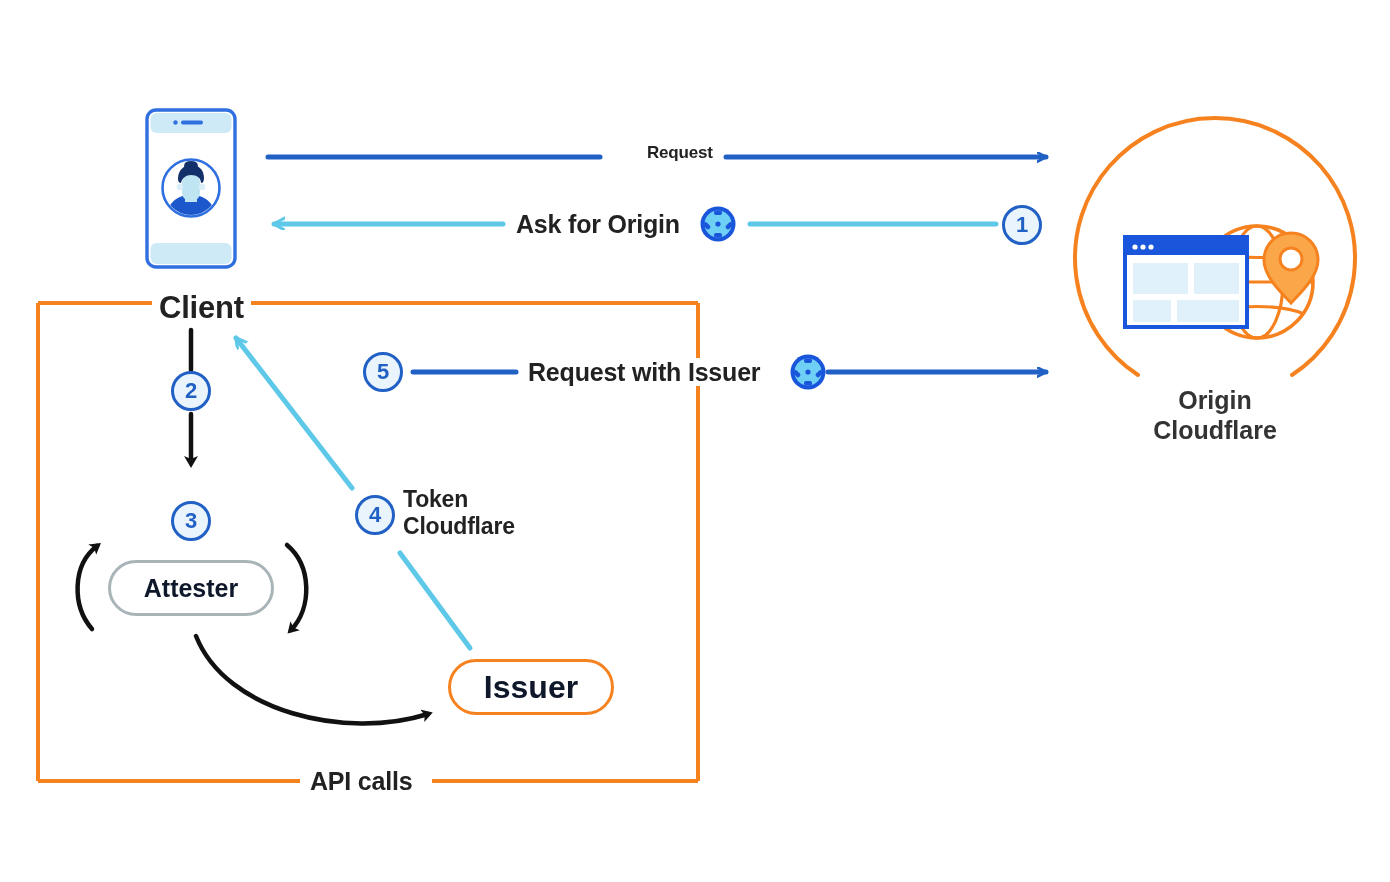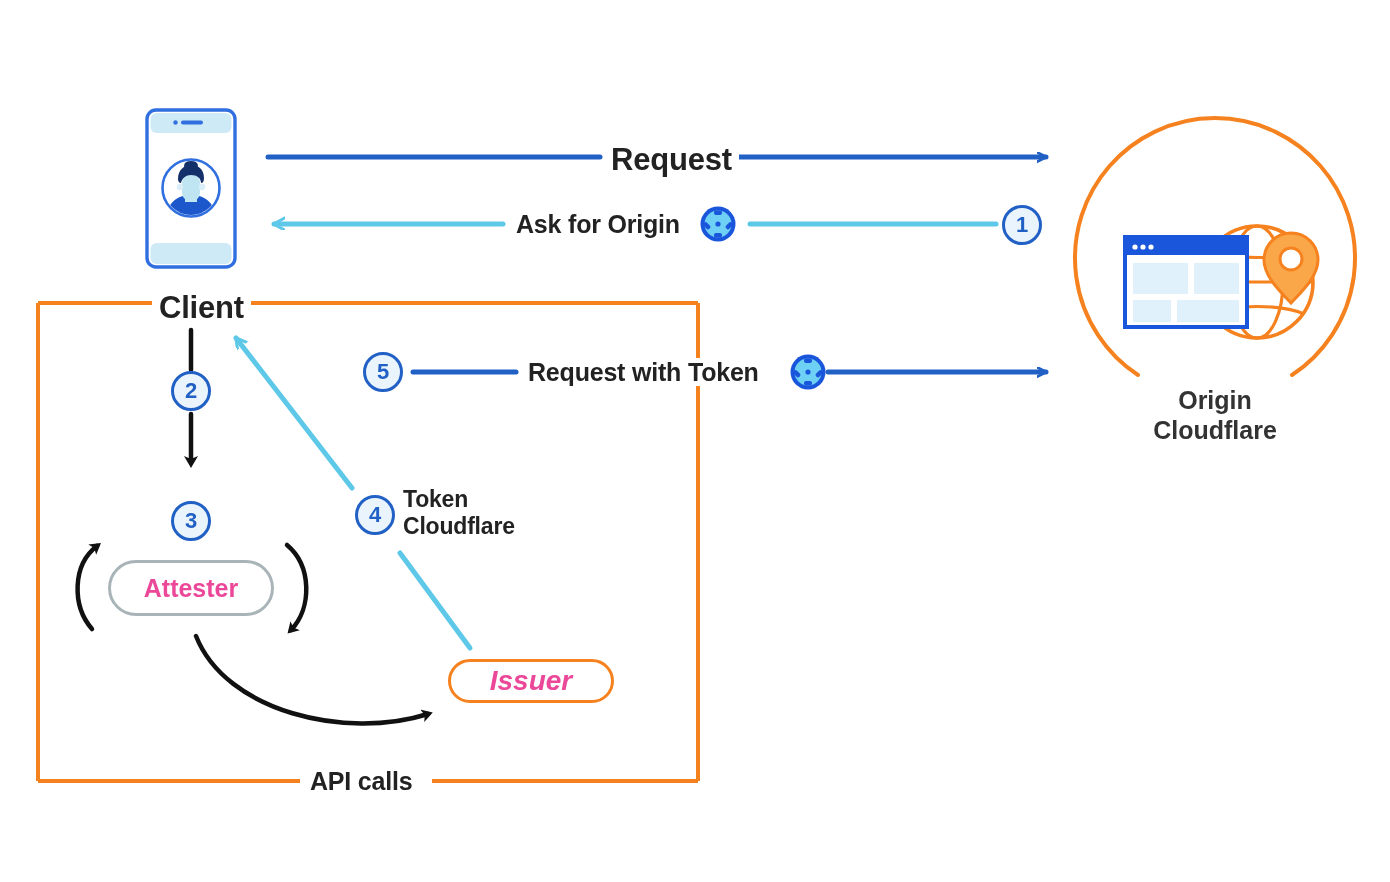--- a/index.html
+++ b/index.html
@@ -54,21 +54,21 @@
   .pill {
     position: absolute;
     box-sizing: border-box;
     border-radius: 999px;
     background: #ffffff;
     display: flex;
     align-items: center;
     justify-content: center;
     font-family: "Liberation Sans", sans-serif;
     font-weight: bold;
-    color: #ec4899;
+    color: #0f172a;
   }
   .pill-attester {
     border: 3px solid #a9b4b9;
   }
   .pill-issuer {
     border: 3px solid #f6821f;
   }
   .token-badge {
     position: absolute;
     width: 38px;
@@ -234,38 +234,38 @@
   <div class="num-circle" style="left:1002px; top:205px; width:40px; height:40px; font-size:22px;">1</div>
 
   <div class="num-circle" style="left:171px; top:371px; width:40px; height:40px; font-size:22px;">2</div>
 
   <div class="num-circle" style="left:171px; top:501px; width:40px; height:40px; font-size:22px;">3</div>
 
   <div class="num-circle" style="left:355px; top:495px; width:40px; height:40px; font-size:22px;">4</div>
 
   <div class="num-circle" style="left:363px; top:352px; width:40px; height:40px; font-size:22px;">5</div>
 
-  <div class="lbl lbl-onwhite" style="left:604px; top:143px; font-size:31px;">Request</div>
+  <div class="lbl lbl-onwhite" style="left:640px; top:143px; font-size:17px;">Request</div>
 
   <div class="lbl lbl-onwhite" style="left:509px; top:210px; font-size:25px;">Ask for Origin</div>
 
-  <div class="lbl lbl-onwhite" style="left:521px; top:358px; font-size:25px;">Request with Token</div>
+  <div class="lbl lbl-onwhite" style="left:521px; top:358px; font-size:25px;">Request with Issuer</div>
 
   <div class="lbl" style="left:403px; top:487px; font-size:23px;">Token</div>
   <div class="lbl" style="left:403px; top:514px; font-size:23px;">Cloudflare</div>
 
   <div class="lbl lbl-onwhite" style="left:152px; top:291px; font-size:31px;">Client</div>
 
   <div class="lbl lbl-onwhite" style="left:303px; top:767px; font-size:25px;text-align:center;">API calls</div>
 
   <div class="pill pill-attester" style="left:108px; top:560px; width:166px; height:56px; font-size:25px;">
     <span>Attester</span>
   </div>
 
-  <div class="pill pill-issuer" style="left:448px; top:659px; width:166px; height:44px; font-size:28px;font-style:italic;">
+  <div class="pill pill-issuer" style="left:448px; top:659px; width:166px; height:56px; font-size:32px;">
     <span>Issuer</span>
   </div>
 
   <div class="cf-caption" style="left:1095px; top:385px; width:240px; font-size:25px;">
     <div>Origin</div>
     <div>Cloudflare</div>
   </div>
 
 </div>
 

